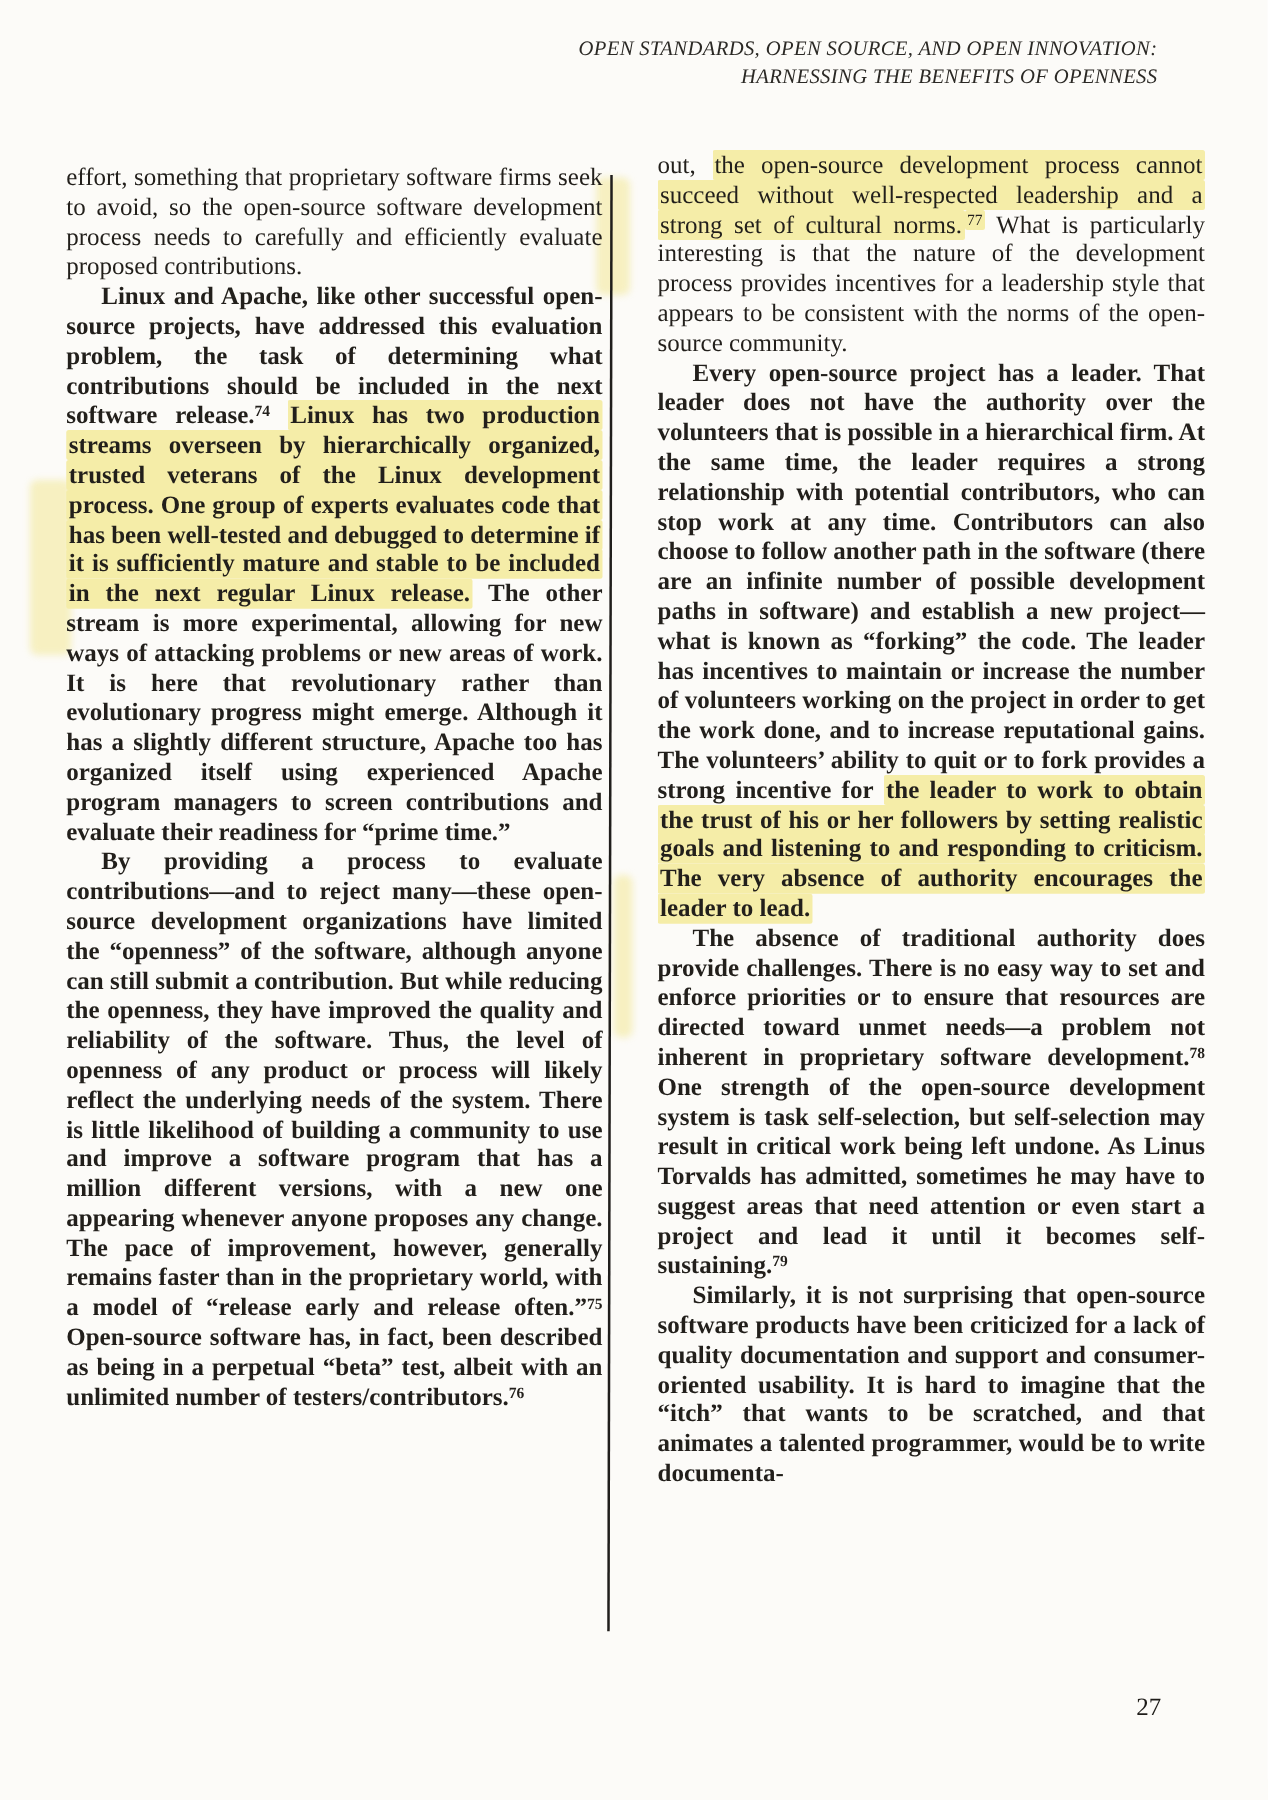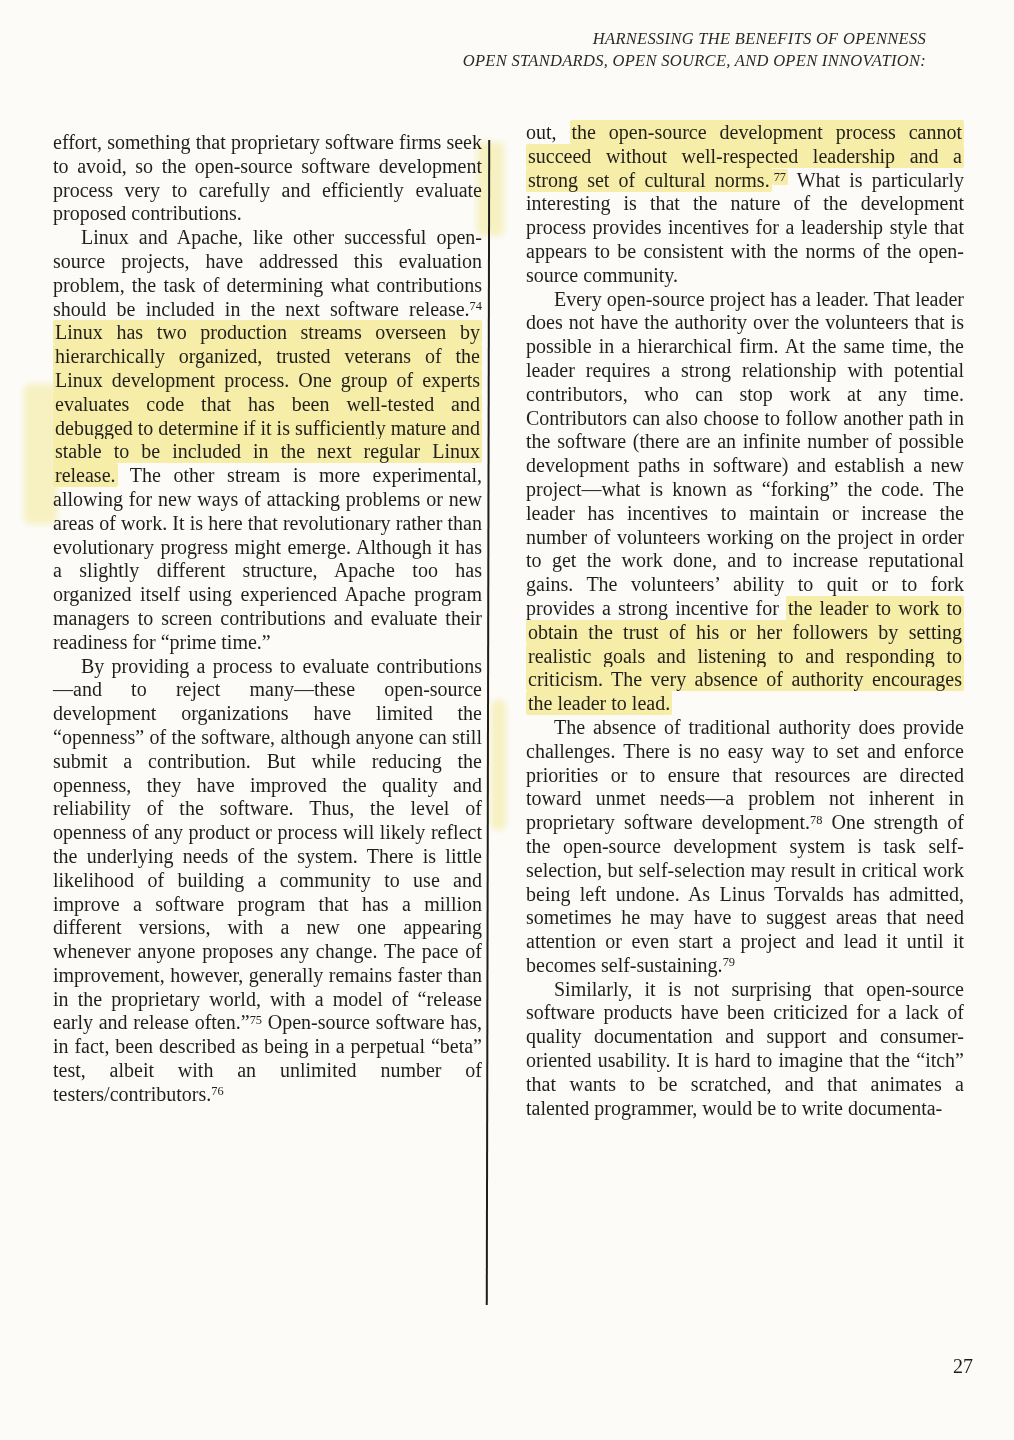--- a/index.html
+++ b/index.html
@@ -33,21 +33,21 @@
   .col {
     position: absolute;
     text-align: justify;
     font-size: 20px;
     line-height: 23.8px;
     color: var(--ink);
   }
   .col-left  { left: 53px;  top: 131px; width: 429px; }
   .col-right { left: 526px; top: 121px; width: 438px; }
   .para { margin: 0; }
-  .para.indent { text-indent: 1.4em; }
+  .para.indent { text-indent: 1.4em; font-weight: bold; }
   .hl {
     background: var(--hl);
     padding: 1px 2px;
     border-radius: 2px;
     -webkit-box-decoration-break: clone;
     box-decoration-break: clone;
   }
   sup {
     font-size: 0.62em;
     line-height: 0;
@@ -69,41 +69,40 @@
     border-radius: 6px;
   }
   .bleed-left-margin { left: 24px;  top: 384px; width: 33px; height: 140px; }
   .bleed-gutter-top  { left: 477px; top: 142px; width: 27px; height: 94px; }
   .bleed-gutter-mid  { left: 491px; top: 700px; width: 15px; height: 130px; }
   .page-number {
     position: absolute;
     left: 909px; top: 1355px;
     font-size: 20px;
     color: #1e1c19;
-    margin-left: 44px;
   }
 </style>
 </head>
 <body>
 
 <div class="page">
 
   <div class="running-head">
+    <div>OPEN STANDARDS, OPEN SOURCE, AND OPEN INNOVATION:</div>
     <div>HARNESSING THE BENEFITS OF OPENNESS</div>
-    <div>OPEN STANDARDS, OPEN SOURCE, AND OPEN INNOVATION:</div>
   </div>
 
   <div class="bleed bleed-left-margin"></div>
   <div class="bleed bleed-gutter-top"></div>
   <div class="bleed bleed-gutter-mid"></div>
 
   <div class="column-divider"></div>
 
   <div class="col col-left" id="col-left">
-      <p class="para"><span>effort, something that proprietary software firms seek to avoid, so the open-source software development process very to carefully and efficiently evaluate proposed contributions.</span></p>
+      <p class="para"><span>effort, something that proprietary software firms seek to avoid, so the open-source software development process needs to carefully and efficiently evaluate proposed contributions.</span></p>
       <p class="para indent"><span>Linux and Apache, like other successful open-source projects, have addressed this evaluation problem, the task of determining what contributions should be included in the next software release.</span><sup>74</sup><span> </span><span class="hl">Linux has two production streams overseen by hierarchically organized, trusted veterans of the Linux development process. One group of experts evaluates code that has been well-tested and debugged to determine if it is sufficiently mature and stable to be included in the next regular Linux release.</span><span> The other stream is more experimental, allowing for new ways of attacking problems or new areas of work. It is here that revolutionary rather than evolutionary progress might emerge. Although it has a slightly different structure, Apache too has organized itself using experienced Apache program managers to screen contributions and evaluate their readiness for “prime time.”</span></p>
       <p class="para indent"><span>By providing a process to evaluate contributions—and to reject many—these open-source development organizations have limited the “openness” of the software, although anyone can still submit a contribution. But while reducing the openness, they have improved the quality and reliability of the software. Thus, the level of openness of any product or process will likely reflect the underlying needs of the system. There is little likelihood of building a community to use and improve a software program that has a million different versions, with a new one appearing whenever anyone proposes any change. The pace of improvement, however, generally remains faster than in the proprietary world, with a model of “release early and release often.”</span><sup>75</sup><span> Open-source software has, in fact, been described as being in a perpetual “beta” test, albeit with an unlimited number of testers/contributors.</span><sup>76</sup></p>
     </div>
   <div class="col col-right" id="col-right">
       <p class="para"><span>out, </span><span class="hl">the open-source development process cannot succeed without well-respected leadership and a strong set of cultural norms.</span><sup class="hl">77</sup><span> What is particularly interesting is that the nature of the development process provides incentives for a leadership style that appears to be consistent with the norms of the open-source community.</span></p>
       <p class="para indent"><span>Every open-source project has a leader. That leader does not have the authority over the volunteers that is possible in a hierarchical firm. At the same time, the leader requires a strong relationship with potential contributors, who can stop work at any time. Contributors can also choose to follow another path in the software (there are an infinite number of possible development paths in software) and establish a new project—what is known as “forking” the code. The leader has incentives to maintain or increase the number of volunteers working on the project in order to get the work done, and to increase reputational gains. The volunteers’ ability to quit or to fork provides a strong incentive for </span><span class="hl">the leader to work to obtain the trust of his or her followers by setting realistic goals and listening to and responding to criticism. The very absence of authority encourages the leader to lead.</span></p>
       <p class="para indent"><span>The absence of traditional authority does provide challenges. There is no easy way to set and enforce priorities or to ensure that resources are directed toward unmet needs—a problem not inherent in proprietary software development.</span><sup>78</sup><span> One strength of the open-source development system is task self-selection, but self-selection may result in critical work being left undone. As Linus Torvalds has admitted, sometimes he may have to suggest areas that need attention or even start a project and lead it until it becomes self-sustaining.</span><sup>79</sup></p>
       <p class="para indent"><span>Similarly, it is not surprising that open-source software products have been criticized for a lack of quality documentation and support and consumer-oriented usability. It is hard to imagine that the “itch” that wants to be scratched, and that animates a talented programmer, would be to write documenta-</span></p>
     </div>
 

